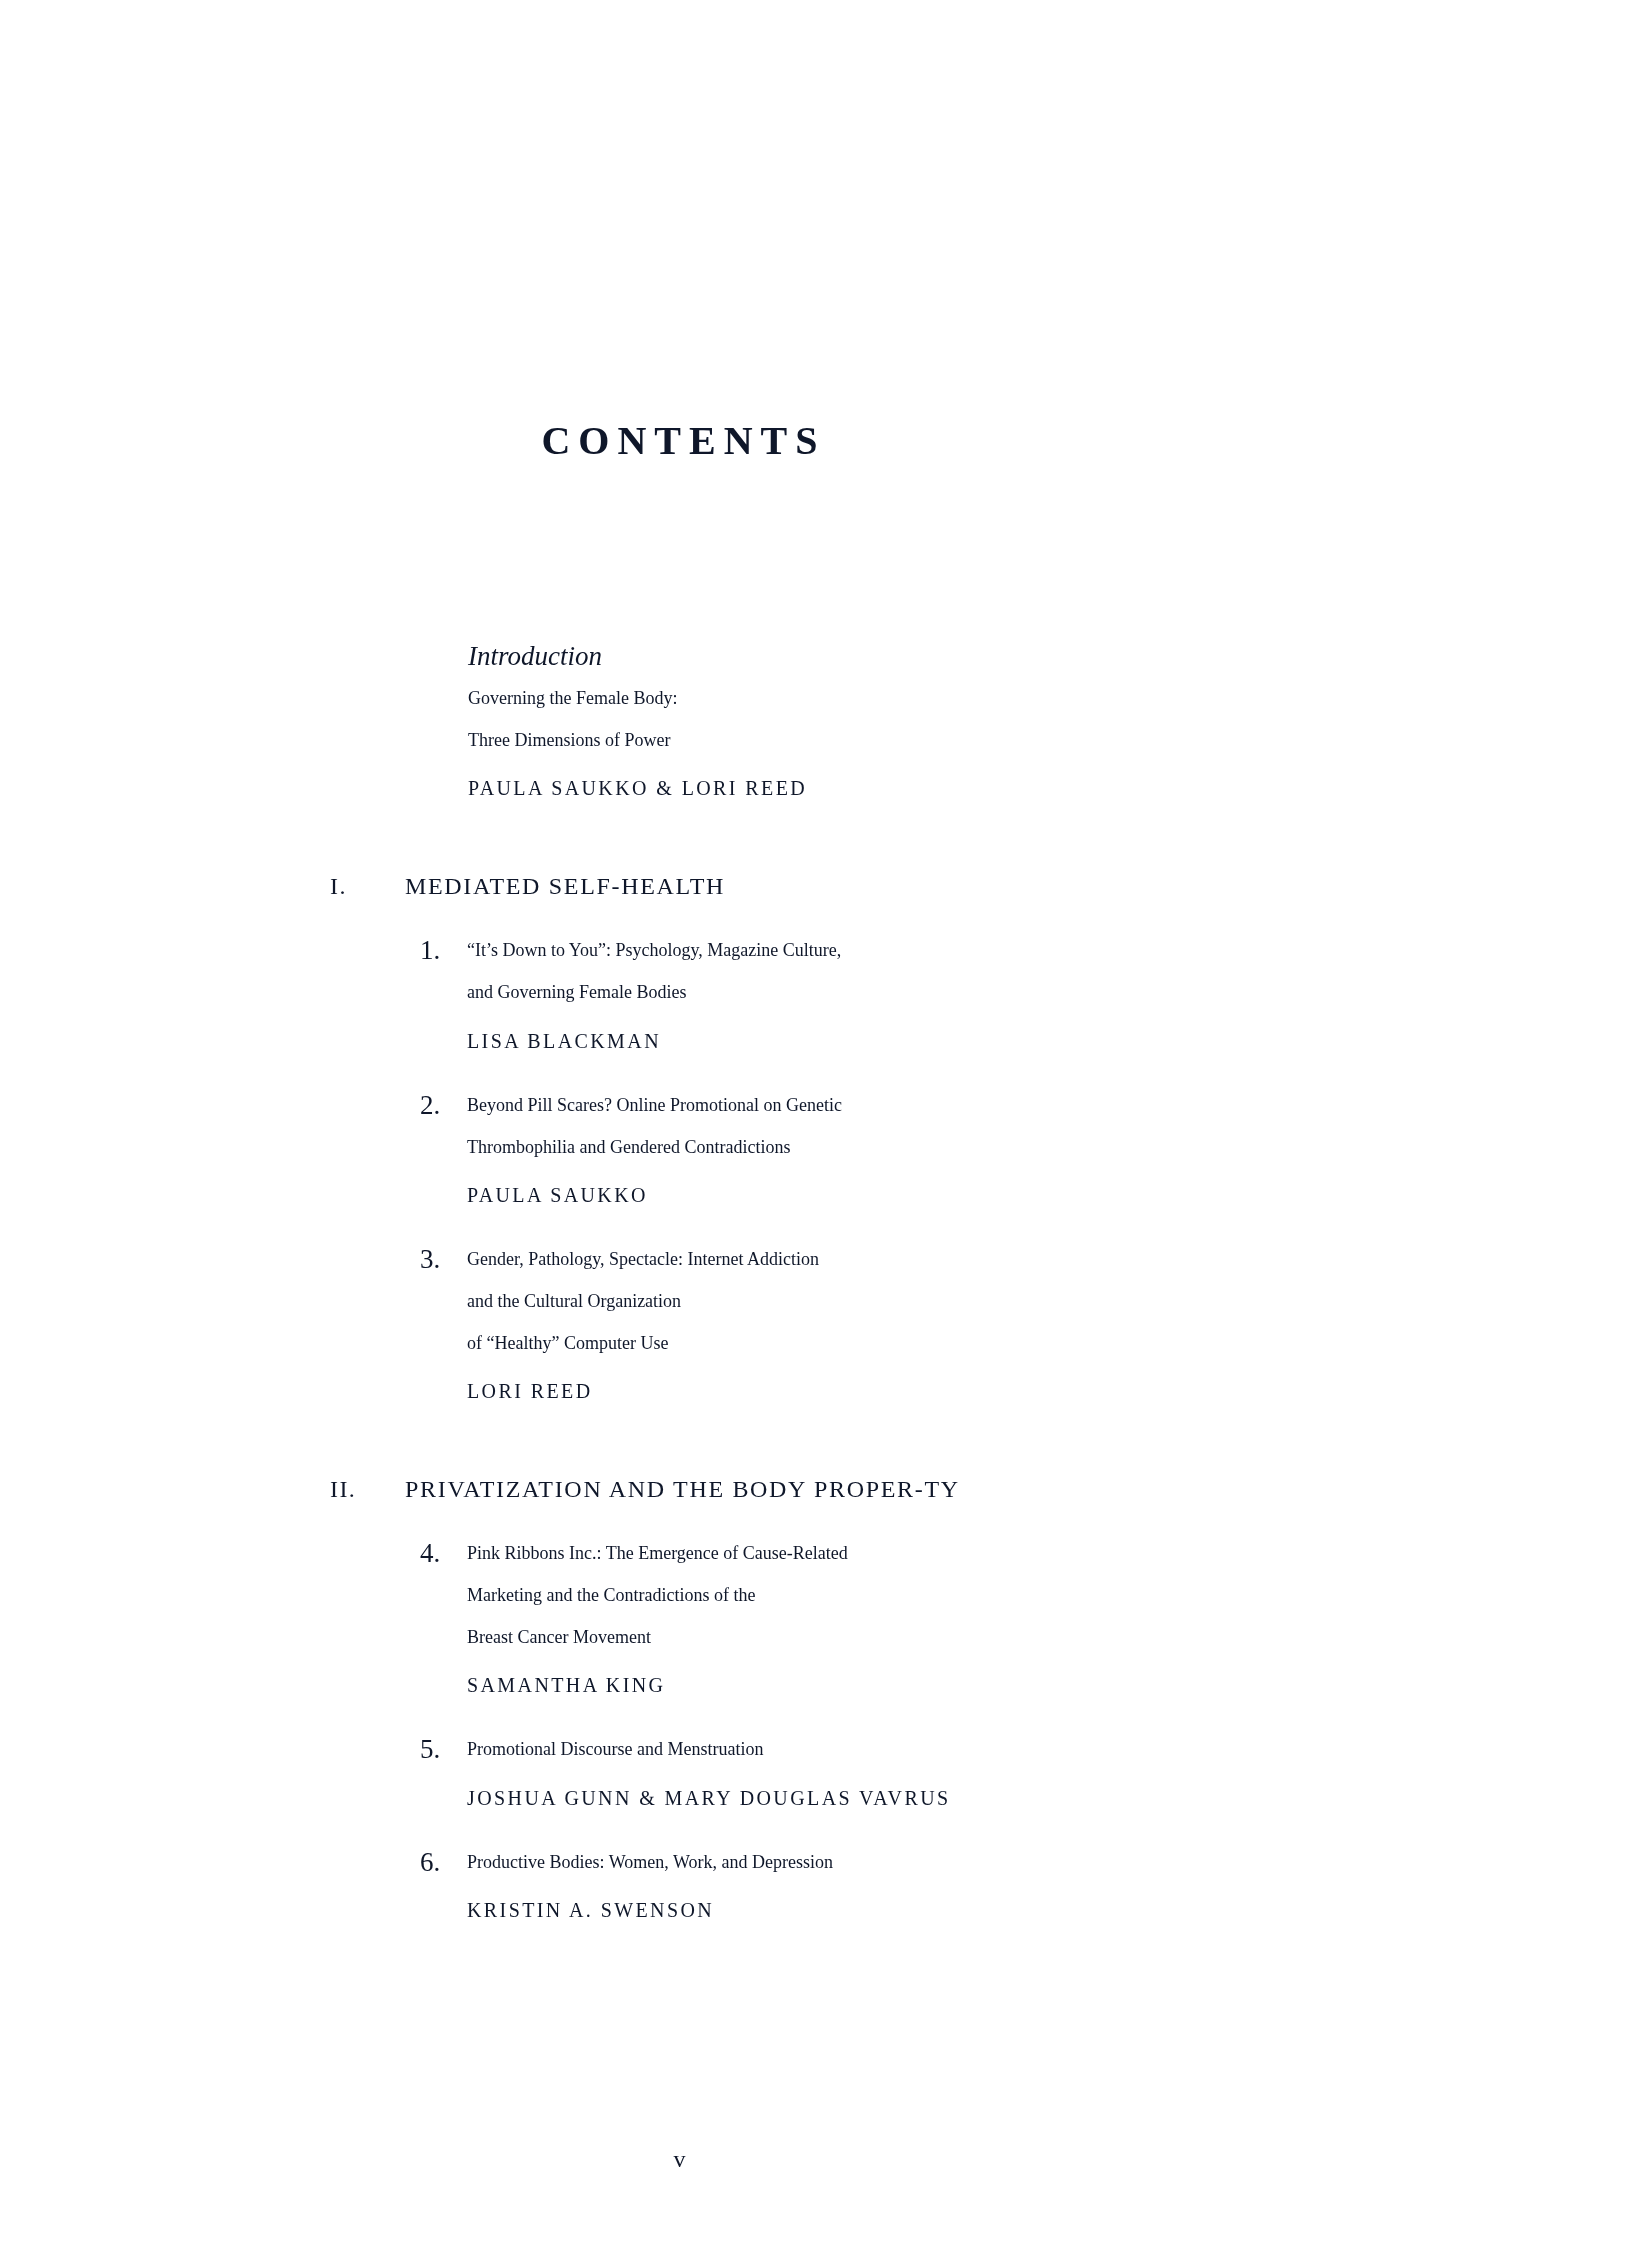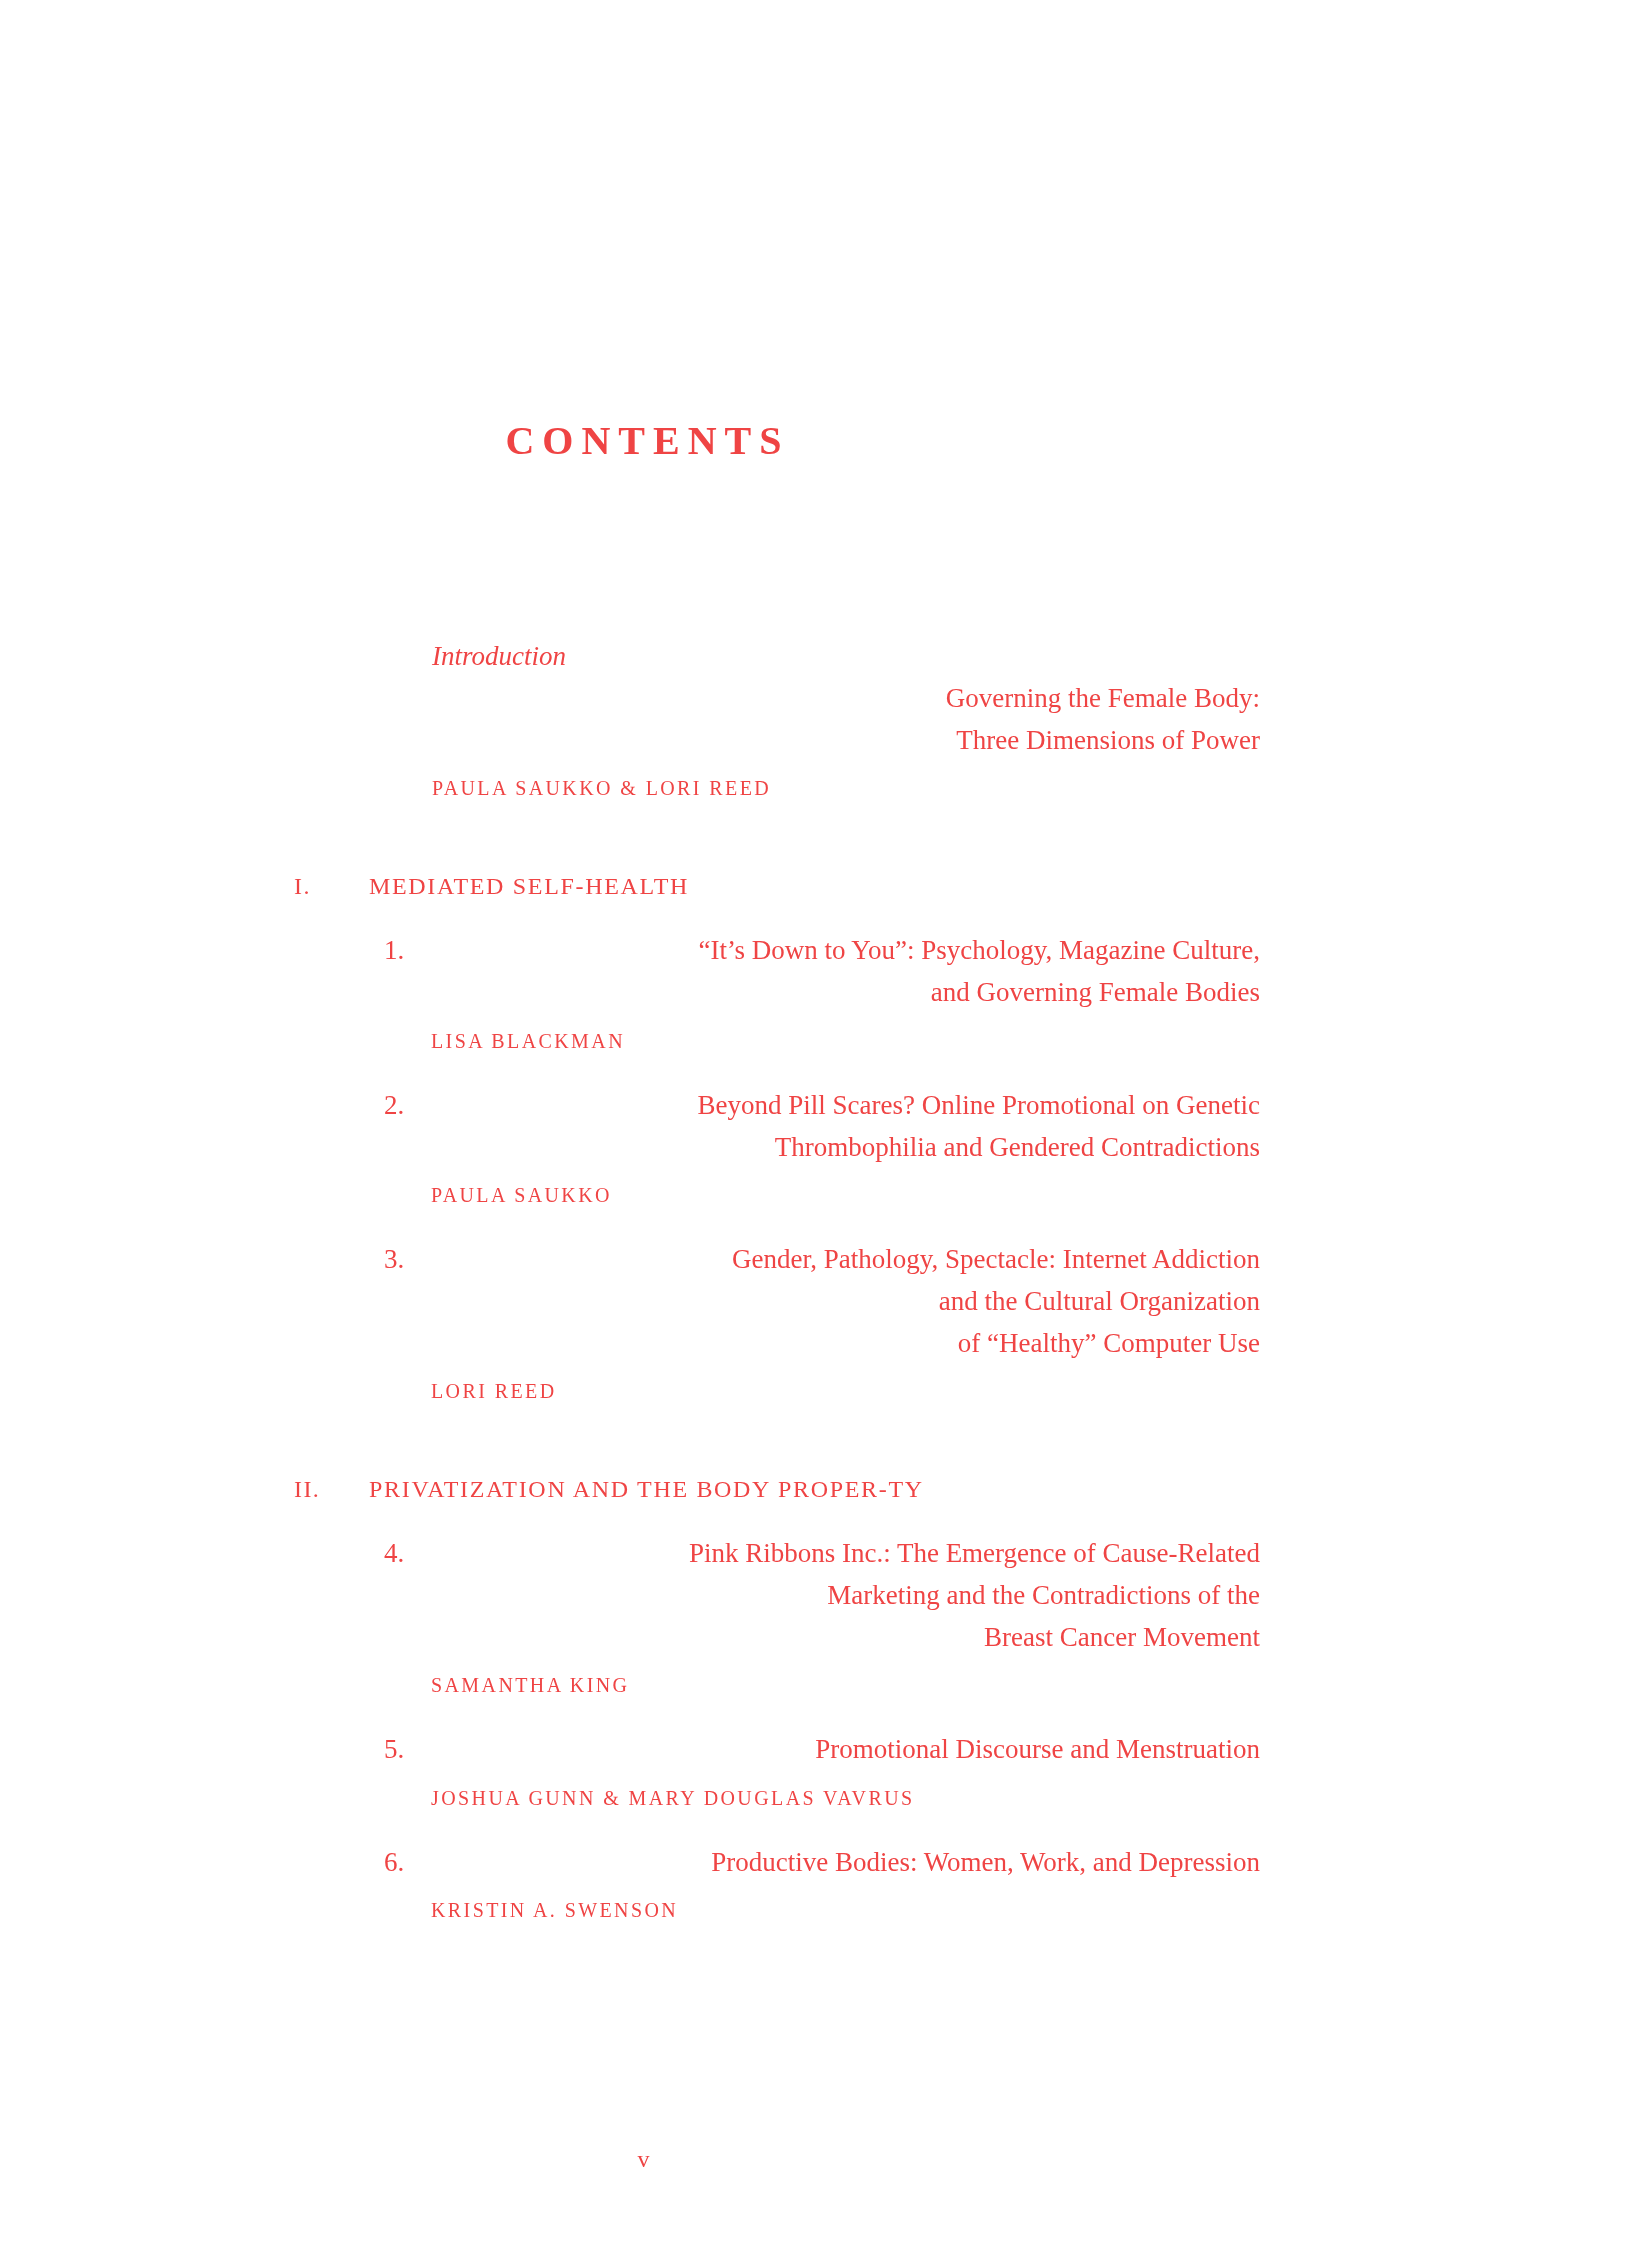--- a/index.html
+++ b/index.html
@@ -6,44 +6,44 @@
     margin: 0;
     padding: 0;
     background: #ffffff;
   }
   .page {
     position: relative;
     width: 1287px;
     height: 2261px;
     background: #ffffff;
     font-family: "Liberation Serif", serif;
-    color: #ef4444;
+    color: #0f172a;
     overflow: hidden;
+    margin-left: 36px;
   }
   .contents-title {
     position: absolute;
     top: 417px;
     left: 0;
     width: 100%;
     text-align: center;
     font-size: 40px;
     font-weight: bold;
     letter-spacing: 0.20em;
     text-indent: 0.20em; 
   }
   .toc {
     position: absolute;
     left: 294px;
     top: 635px;
     width: 1046px;
   }
   .line {
-    font-size: 27px;
-    line-height: 42px;
-    text-align: right;
+    font-size: 18px;
+    line-height: 42px;
   }
   .authors {
     font-size: 20px;
     line-height: 32px;
     letter-spacing: 0.12em;
     margin-top: 11.3px;
   }
   .entry-page {
     width: 80px;
     text-align: right;

